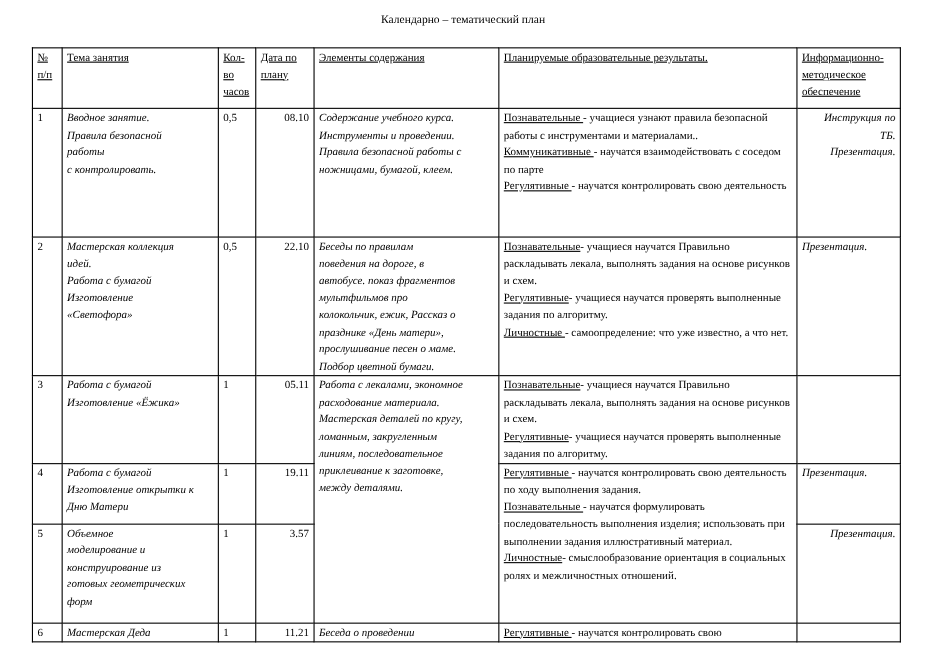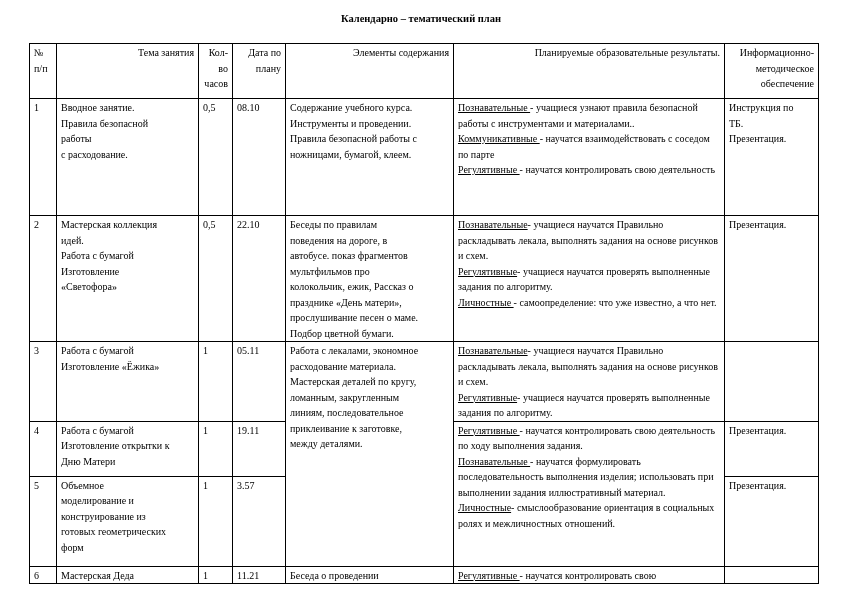--- a/index.html
+++ b/index.html
@@ -1,28 +1,28 @@
 <!DOCTYPE html>
 <html><head>
 <meta charset="utf-8">
 <style>
   html, body { margin:0; padding:0; background:#ffffff; }
   body { width:842px; height:595px; overflow:hidden; position:relative;
          font-family:"Liberation Serif", "DejaVu Serif", serif; color:#000; }
   .title { position:absolute; top:13px; left:0; width:842px; text-align:center;
-           font-size:10.5px; font-weight:bold; }
+           font-size:10.5px; font-weight:normal; }
   table.plan { position:absolute; left:29px; top:43px; border-collapse:collapse;
                table-layout:fixed; font-size:10px; line-height:15.5px; }
   table.plan td, table.plan th { border:1.5px solid #000; vertical-align:top; padding:1px 4px 0 4px;
                font-weight:normal; overflow:hidden; }
-  table.plan th { text-align:right; }
-  .c { text-align:left;margin-left:36px; }
+  table.plan th { text-align:left; }
+  .c { text-align:right;margin-left:36px; }
   .u { text-decoration:underline;margin-top:16px; }
-  .ln { display:block; }
-  tr.h-head { height:55px; }
+  .ln { display:block;font-style:italic; }
+  tr.h-head { height:55px;text-decoration:underline; }
   tr.r1 { height:117px; }
   tr.r2 { height:119px; }
   tr.r3 { height:74px; }
   tr.r4 { height:55px; }
   tr.r5 { height:90px; }
   tr.r6 { height:16px; }
   .pad-top { padding-top:16px; }
 </style>
 </head>
 <body>
@@ -49,21 +49,21 @@
     <th>Планируемые образовательные результаты.</th>
     <th>Информационно-методическое обеспечение</th>
   </tr>
 
   <tr class="r1">
     <td>1</td>
     <td>
       <span class="ln">Вводное занятие.</span>
       <span class="ln">Правила безопасной</span>
       <span class="ln">работы</span>
-      <span class="ln">с расходование.</span>
+      <span class="ln">с контролировать.</span>
     </td>
     <td class="pad-top">0,5</td>
     <td class="c">08.10</td>
     <td>
       <span class="ln">Содержание учебного курса.</span>
       <span class="ln">Инструменты и проведении.</span>
       <span class="ln">Правила безопасной работы с</span>
       <span class="ln">ножницами, бумагой, клеем.</span>
     </td>
     <td>

